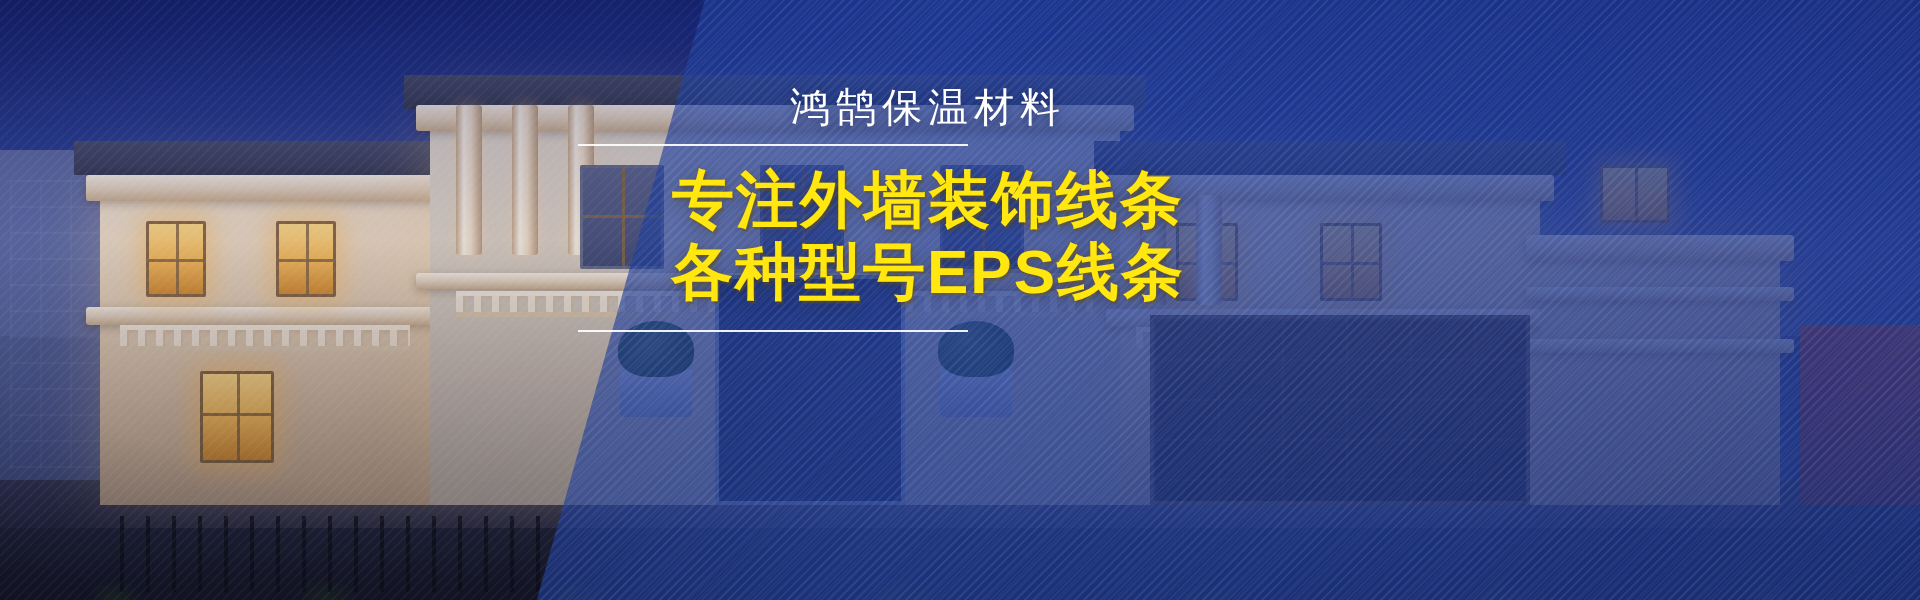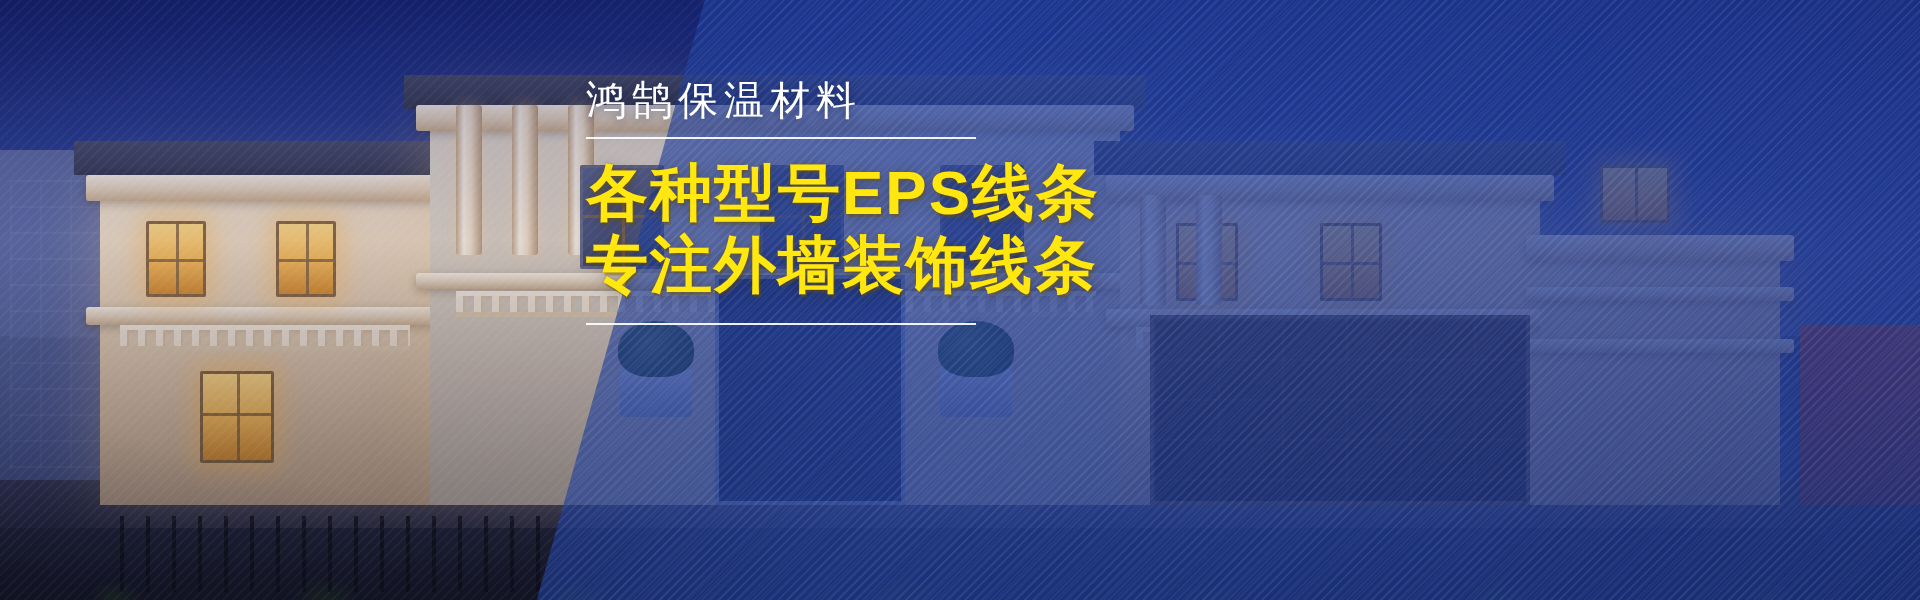--- a/index.html
+++ b/index.html
@@ -187,23 +187,22 @@
   
   .global-hatch{
     position:absolute;inset:0;
     background:repeating-linear-gradient(135deg,
         rgba(255,255,255,.035) 0 2px, rgba(255,255,255,0) 2px 7px);
     pointer-events:none;
   }
 
   
   .copy{
-    position:absolute;left:578px;top:77px;width:700px;
-    text-align:left;
-    margin-left:8px;
+    position:absolute;left:578px;top:84px;width:700px;
+    text-align:center;
   }
   .brand{
     color:#ffffff;
     font-size:40px;
     letter-spacing:6px;
     font-weight:400;
     line-height:1.15;
     text-shadow:0 2px 10px rgba(10,20,60,.55);
     margin:0 0 14px 0;
   }
@@ -344,21 +343,21 @@
 
   <div class="overlay-panel"></div>
   <div class="overlay-hatch"></div>
   <div class="global-hatch"></div>
 
   <div class="copy">
     <div class="brand">鸿鹄保温材料</div>
 
     <div class="rule"></div>
 
+    <div class="headline">专注外墙装饰线条</div>
+
     <div class="headline">各种型号EPS线条</div>
 
-    <div class="headline">专注外墙装饰线条</div>
-
     <div class="rule bottom"></div>
 
   </div>
 
 </div>
 
 </body></html>

